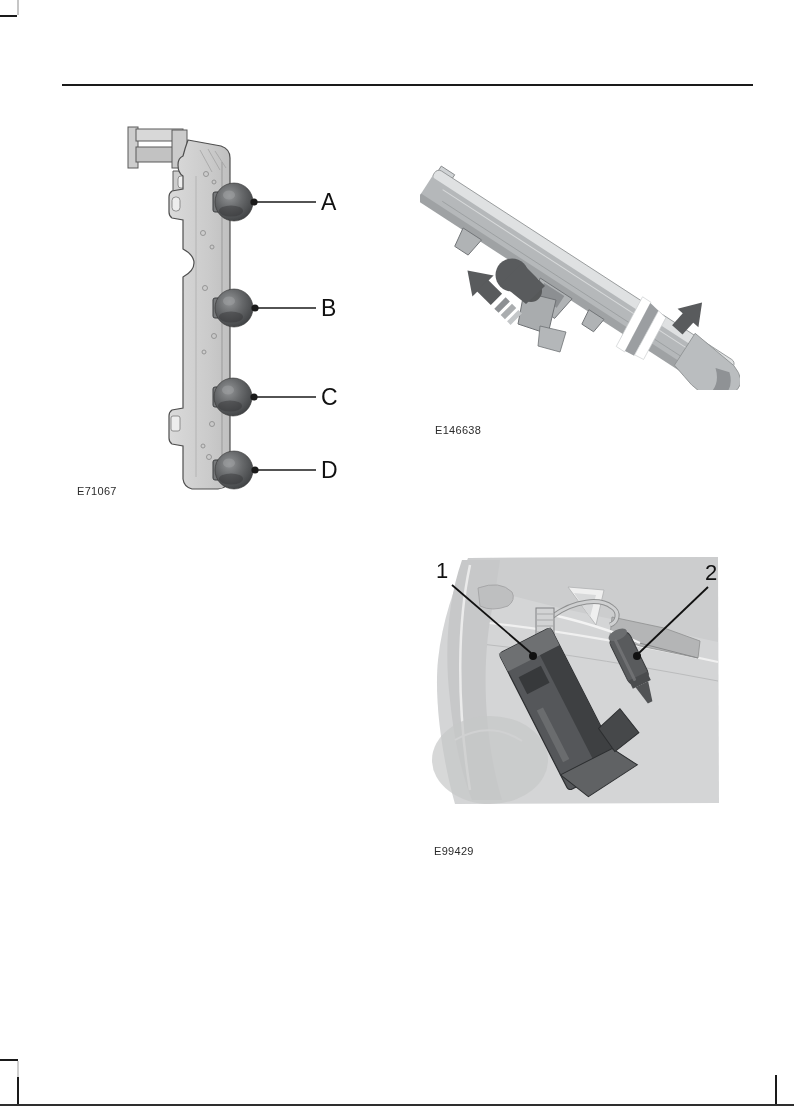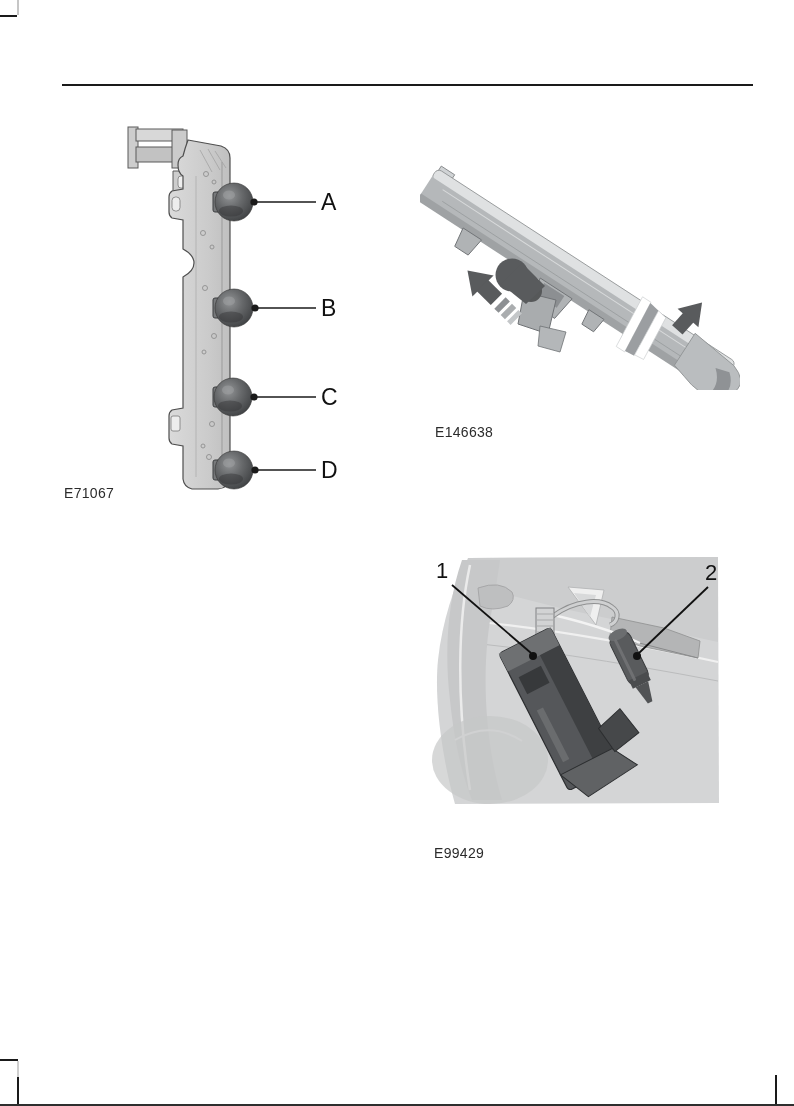--- a/index.html
+++ b/index.html
@@ -1,21 +1,21 @@
 <!DOCTYPE html>
 <html><head>
 <meta charset="utf-8">
 <style>
   html,body{margin:0;padding:0;}
   body{width:794px;height:1106px;background:#ffffff;position:relative;overflow:hidden;
        font-family:"Liberation Sans", sans-serif;color:#1a1a1a;}
   .abs{position:absolute;}
   .callout-letter{font-size:23px;line-height:1;color:#111;}
   .callout-num{font-size:22px;line-height:1;color:#111;}
-  .fig-code{font-size:14px;line-height:1;color:#2b2b2b;letter-spacing:.3px;padding-left:12px;}
+  .fig-code{font-size:11px;line-height:1;color:#2b2b2b;letter-spacing:.3px;padding-left:12px;}
   .rule{background:#1a1a1a;}
   svg{display:block;}
 </style>
 </head>
 <body>
 
 <div class="abs" style="left:17px;top:0;width:1.5px;height:15px;background:#c6c6c6;"></div>
 <div class="abs" style="left:0;top:14.5px;width:17px;height:2.8px;background:#1a1a1a;"></div>
 
 <div class="abs rule" style="left:62px;top:84px;width:691px;height:2px;"></div>
@@ -118,21 +118,21 @@
     <line x1="258" y1="470" x2="316" y2="470"></line>
       <circle cx="255" cy="470" r="3.6" fill="#1a1a1a" stroke="none"></circle>
   </g>
 </svg>
 
 <div class="abs callout-letter" style="left:321px;top:191px;">A</div>
 <div class="abs callout-letter" style="left:321px;top:297px;">B</div>
 <div class="abs callout-letter" style="left:321px;top:386px;">C</div>
 <div class="abs callout-letter" style="left:321px;top:459px;">D</div>
 
-<div class="abs fig-code" style="left:52px;top:486px;text-align:right;">E71067</div>
+<div class="abs fig-code" style="left:65px;top:486px;text-align:right;">E71067</div>
 
 <svg class="abs" style="left:420px;top:160px;" width="320" height="230" viewBox="420 160 320 230">
 
   <g transform="translate(437,180) rotate(33)">
     <rect x="-4" y="-14" width="16" height="10" fill="#d0d3d5" stroke="#7e8183" stroke-width=".8"></rect>
     <rect x="-6" y="-10" width="356" height="12" rx="5" fill="#dfe1e2" stroke="#8e9193" stroke-width=".8"></rect>
     <rect x="-6" y="0" width="356" height="24" fill="#b5b8ba"></rect>
     <rect x="-6" y="20" width="356" height="8" fill="#9fa2a4"></rect>
     <path d="M10,5 L330,5" stroke="#d8dadb" stroke-width="1" fill="none"></path>
     <path d="M16,15 L335,15" stroke="#96999b" stroke-width=".7" fill="none"></path>

